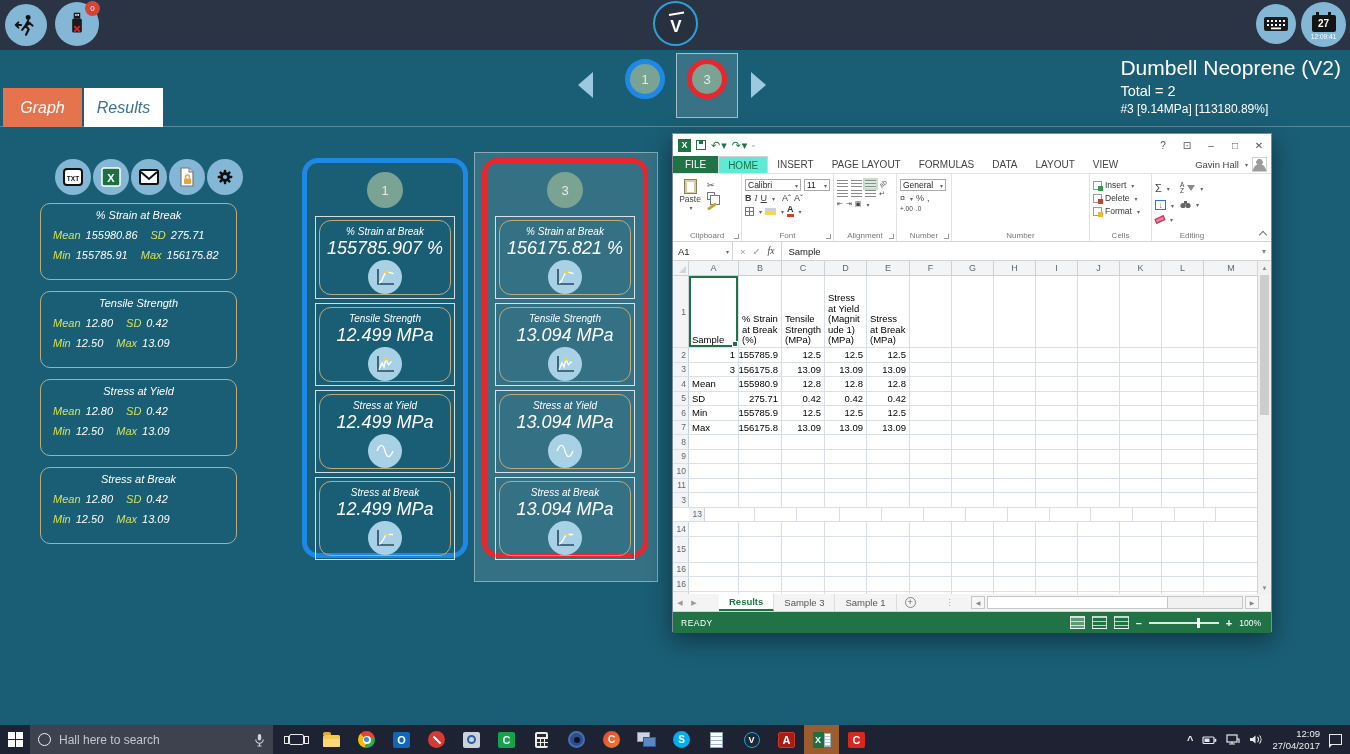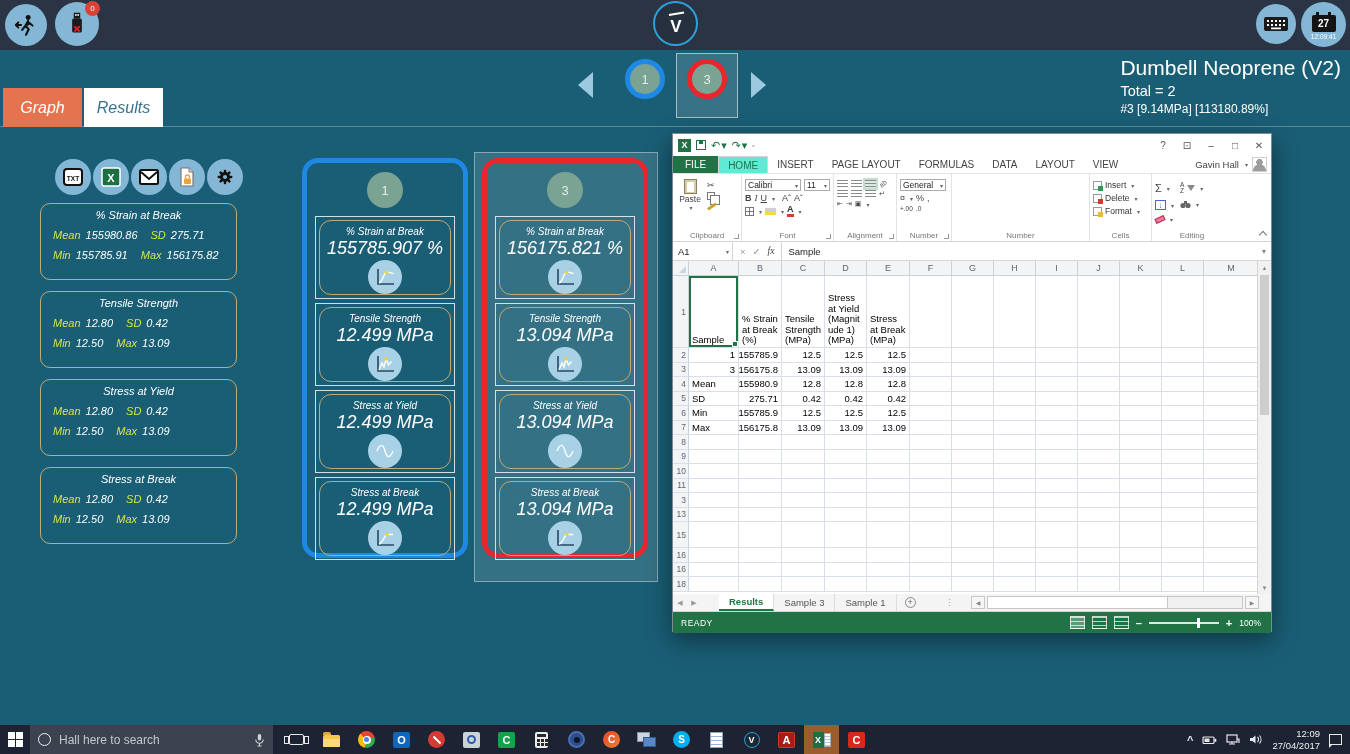--- a/index.html
+++ b/index.html
@@ -867,22 +867,38 @@
           <div class="gcell" style="width: 43px;"></div>
           <div class="gcell" style="width: 42px;"></div>
           <div class="gcell" style="width: 42px;"></div>
           <div class="gcell" style="width: 42px;"></div>
           <div class="gcell" style="width: 42px;"></div>
           <div class="gcell" style="width: 42px;"></div>
           <div class="gcell" style="width: 42px;"></div>
           <div class="gcell" style="width: 42px;"></div>
           <div class="gcell" style="width: 55px;"></div>
         </div>
-        <div class="grow" style="height: 14.5px;">
+        <div class="grow" style="height: 14.5px; padding-left: 16px;">
           <div class="gnum">13</div>
+          <div class="gcell" style="width: 50px;"></div>
+          <div class="gcell" style="width: 43px;"></div>
+          <div class="gcell" style="width: 43px;"></div>
+          <div class="gcell" style="width: 42px;"></div>
+          <div class="gcell" style="width: 43px;"></div>
+          <div class="gcell" style="width: 42px;"></div>
+          <div class="gcell" style="width: 42px;"></div>
+          <div class="gcell" style="width: 42px;"></div>
+          <div class="gcell" style="width: 42px;"></div>
+          <div class="gcell" style="width: 42px;"></div>
+          <div class="gcell" style="width: 42px;"></div>
+          <div class="gcell" style="width: 42px;"></div>
+          <div class="gcell" style="width: 55px;"></div>
+        </div>
+        <div class="grow" style="height: 14.5px;">
+          <div class="gnum">14</div>
           <div class="gcell" style="width: 50px;"></div>
           <div class="gcell" style="width: 43px;"></div>
           <div class="gcell" style="width: 43px;"></div>
           <div class="gcell" style="width: 42px;"></div>
           <div class="gcell" style="width: 43px;"></div>
           <div class="gcell" style="width: 42px;"></div>
           <div class="gcell" style="width: 42px;"></div>
           <div class="gcell" style="width: 42px;"></div>
           <div class="gcell" style="width: 42px;"></div>
           <div class="gcell" style="width: 42px;"></div>

